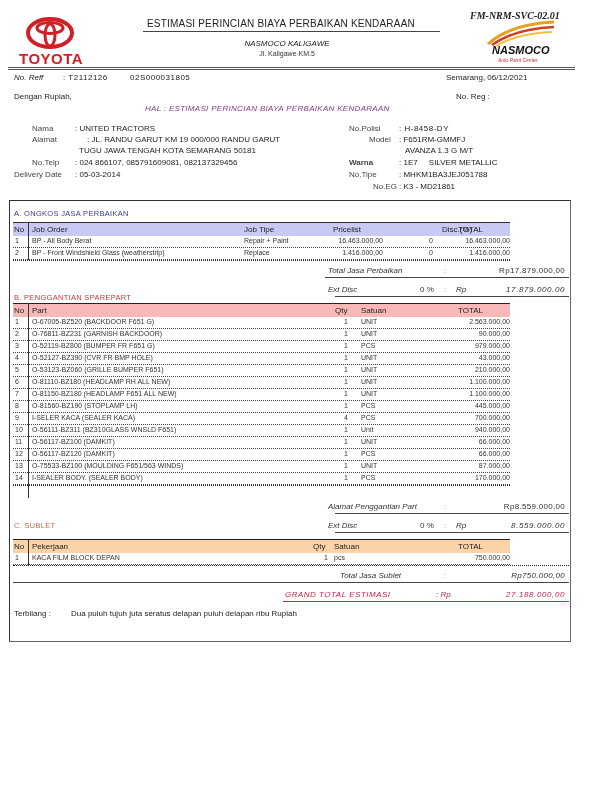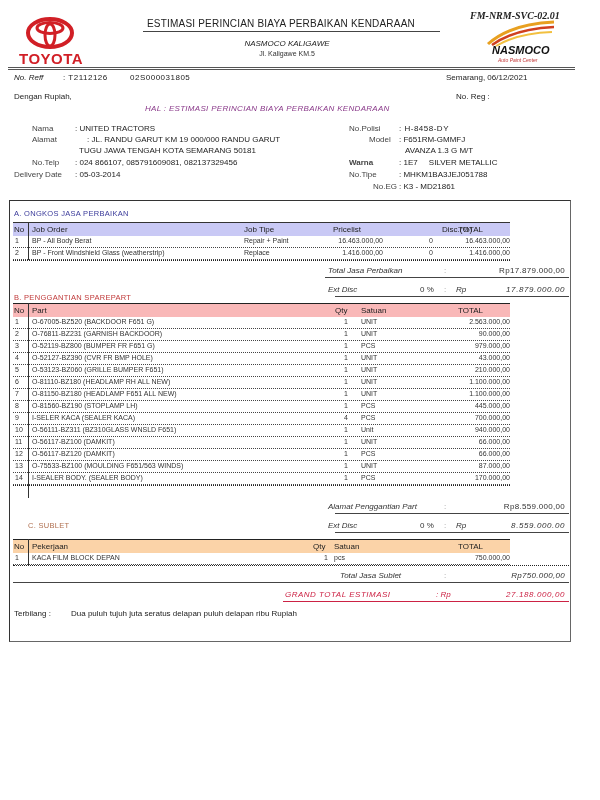--- a/index.html
+++ b/index.html
@@ -234,21 +234,21 @@
       <span class="cell r" style="left:410px; width:87px;">170.000,00</span>
     </div>
 </div>
 <div class="abs" style="left:13px; top:485px; width:497px; border-top:1.5px dotted #222;"></div>
 
 <div class="sumline italic" style="left:328px; top:502px;">Alamat Penggantian Part</div>
 <div class="sumline" style="left:444px; top:502px; color:#999;">:</div>
 <div class="sumline r" style="left:470px; top:502px; width:95px; letter-spacing:0.3px;">Rp8.559.000,00</div>
 <div class="underline-dbl" style="left:335px; top:513px; width:234px;"></div>
 
-<div class="abs sec-title" style="left:14px; top:521px; color:#b07050;margin-left:14px;">C. SUBLET</div>
+<div class="abs sec-title" style="left:14px; top:521px; color:#b07050;">C. SUBLET</div>
 <div class="sumline italic" style="left:328px; top:521px;">Ext Disc</div>
 <div class="sumline" style="left:420px; top:521px;">0 %</div>
 <div class="sumline" style="left:444px; top:521px; color:#999;">:</div>
 <div class="sumline italic" style="left:456px; top:521px;">Rp</div>
 <div class="sumline r italic" style="left:470px; top:521px; width:95px; letter-spacing:0.6px;">8.559.000.00</div>
 <div class="underline-dbl" style="left:335px; top:532px; width:234px;"></div>
 
 <div class="tbl-head" style="top:539px; background:#fbd3a8; border-top:1.5px solid #222;">
   <span class="cell" style="left:1px;">No</span>
   <span class="cell" style="left:19px;">Pekerjaan</span>

